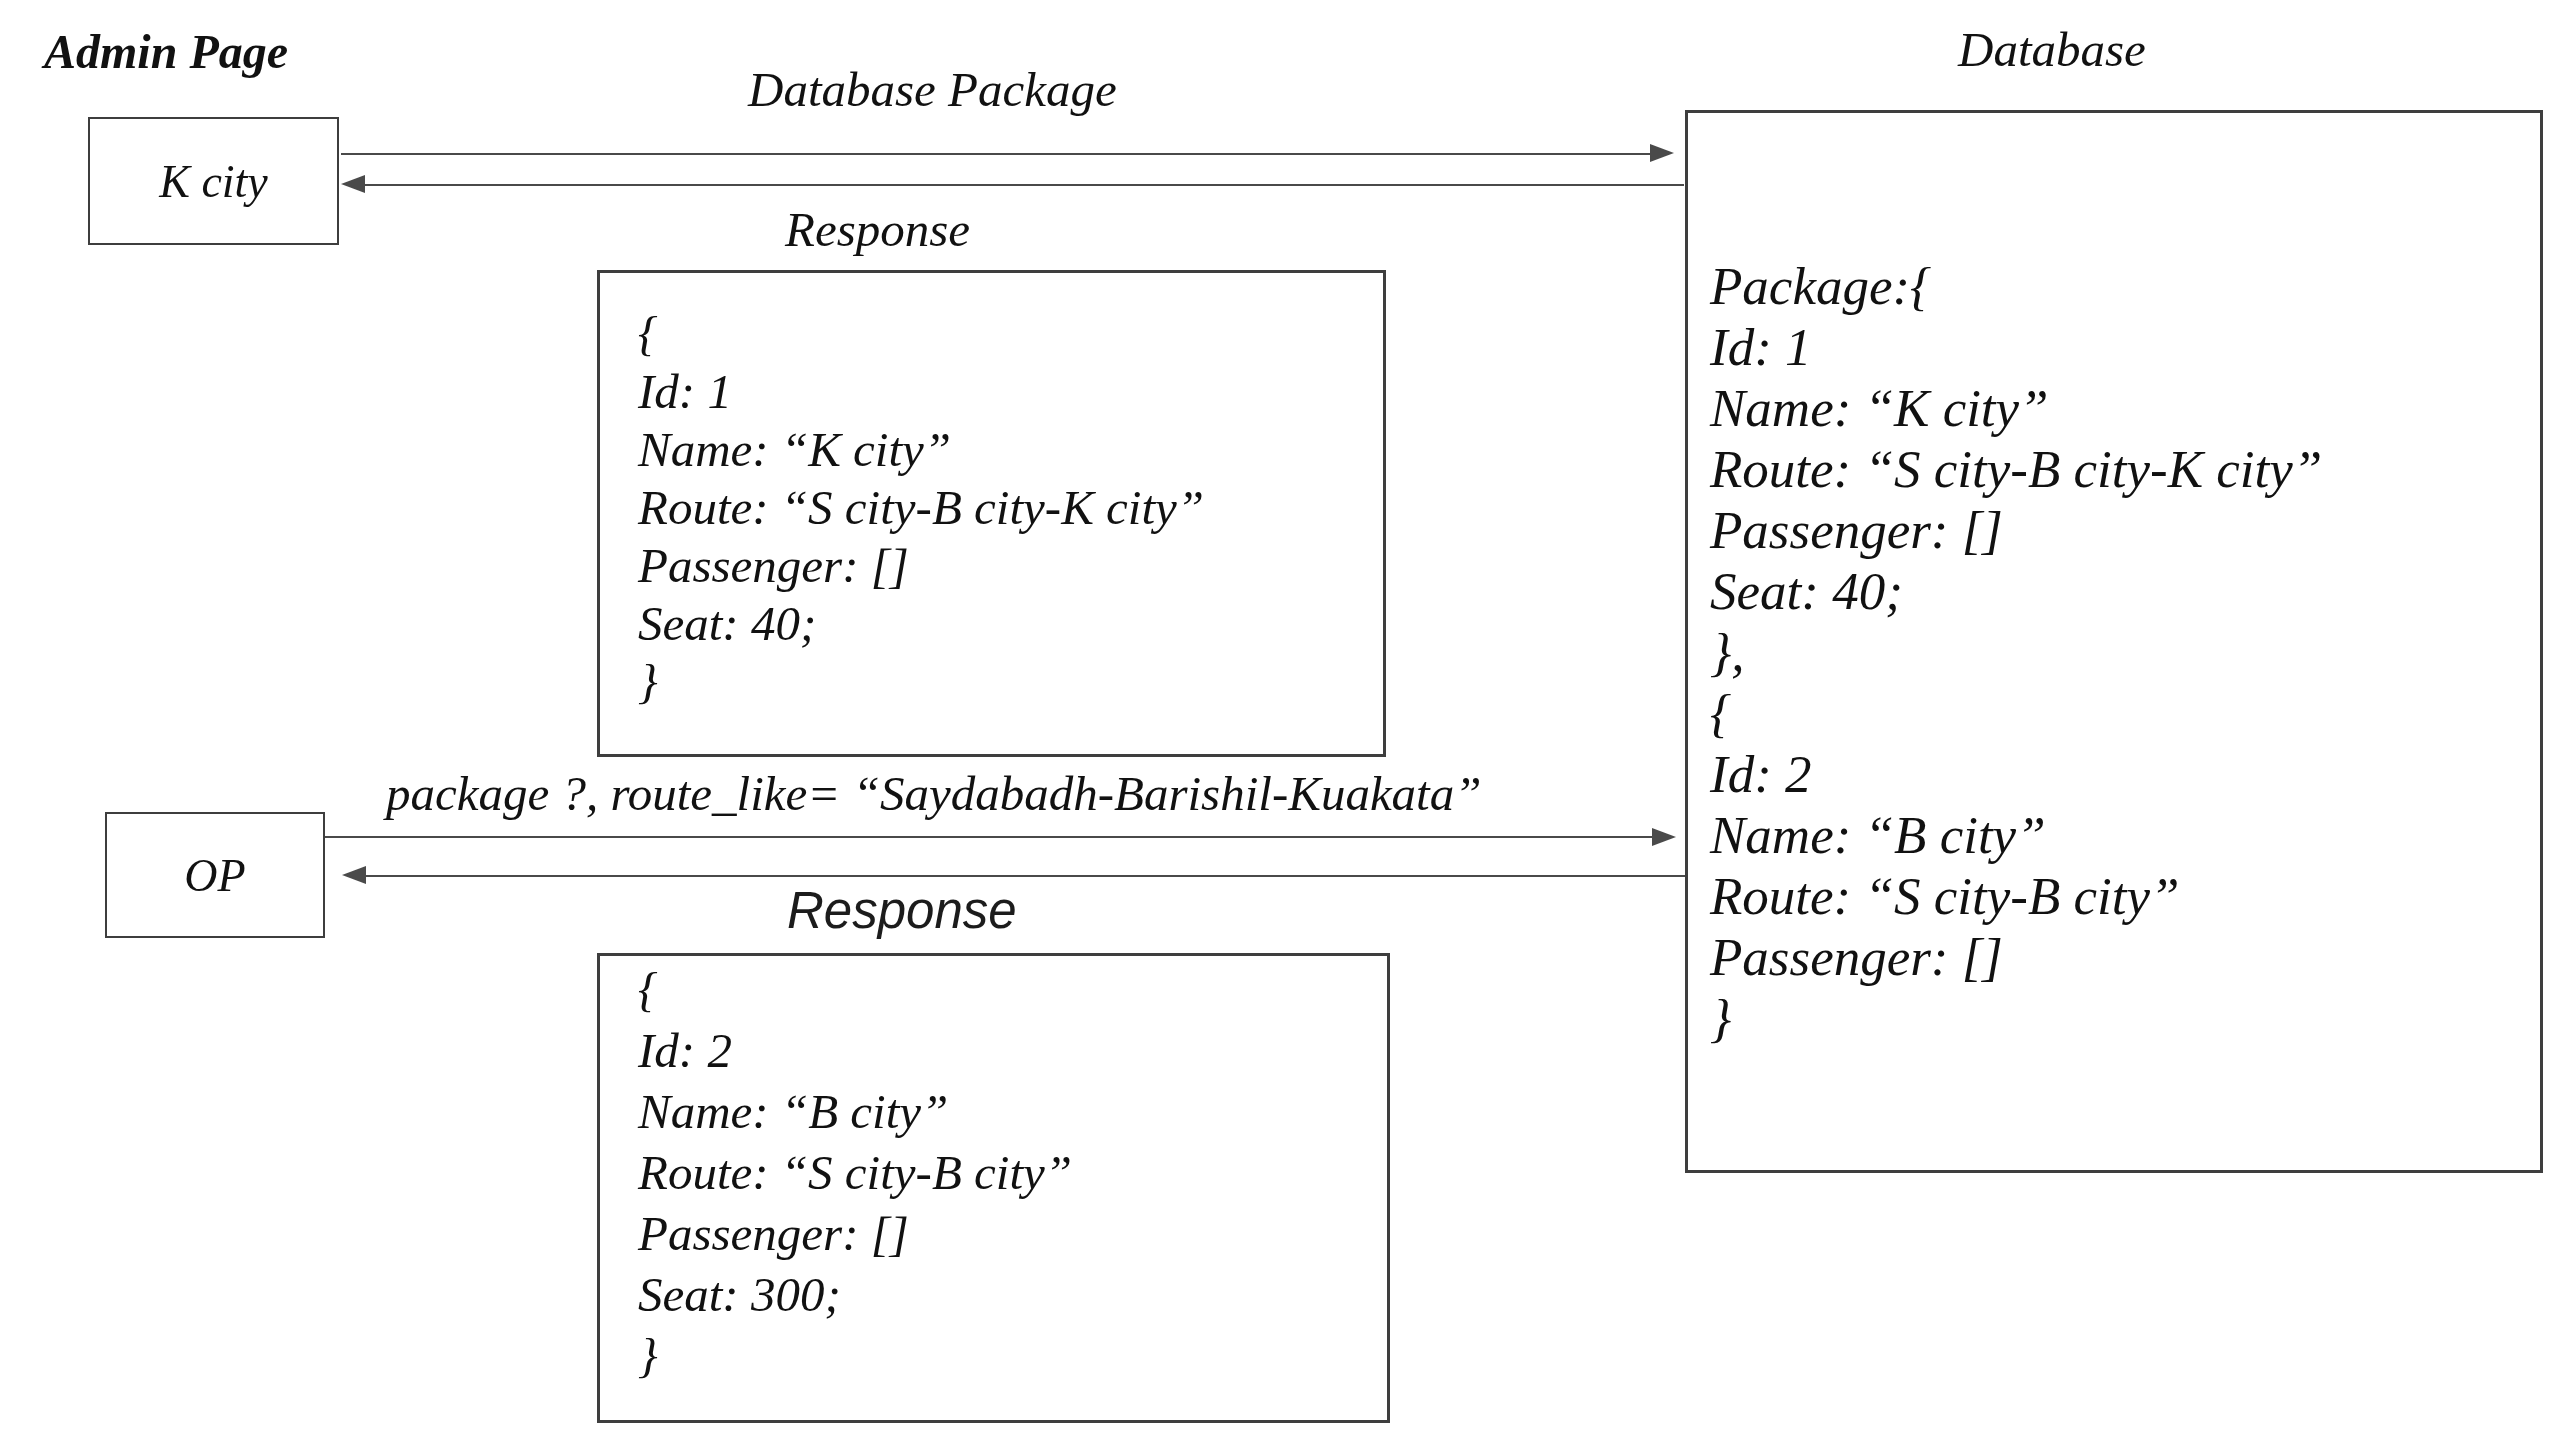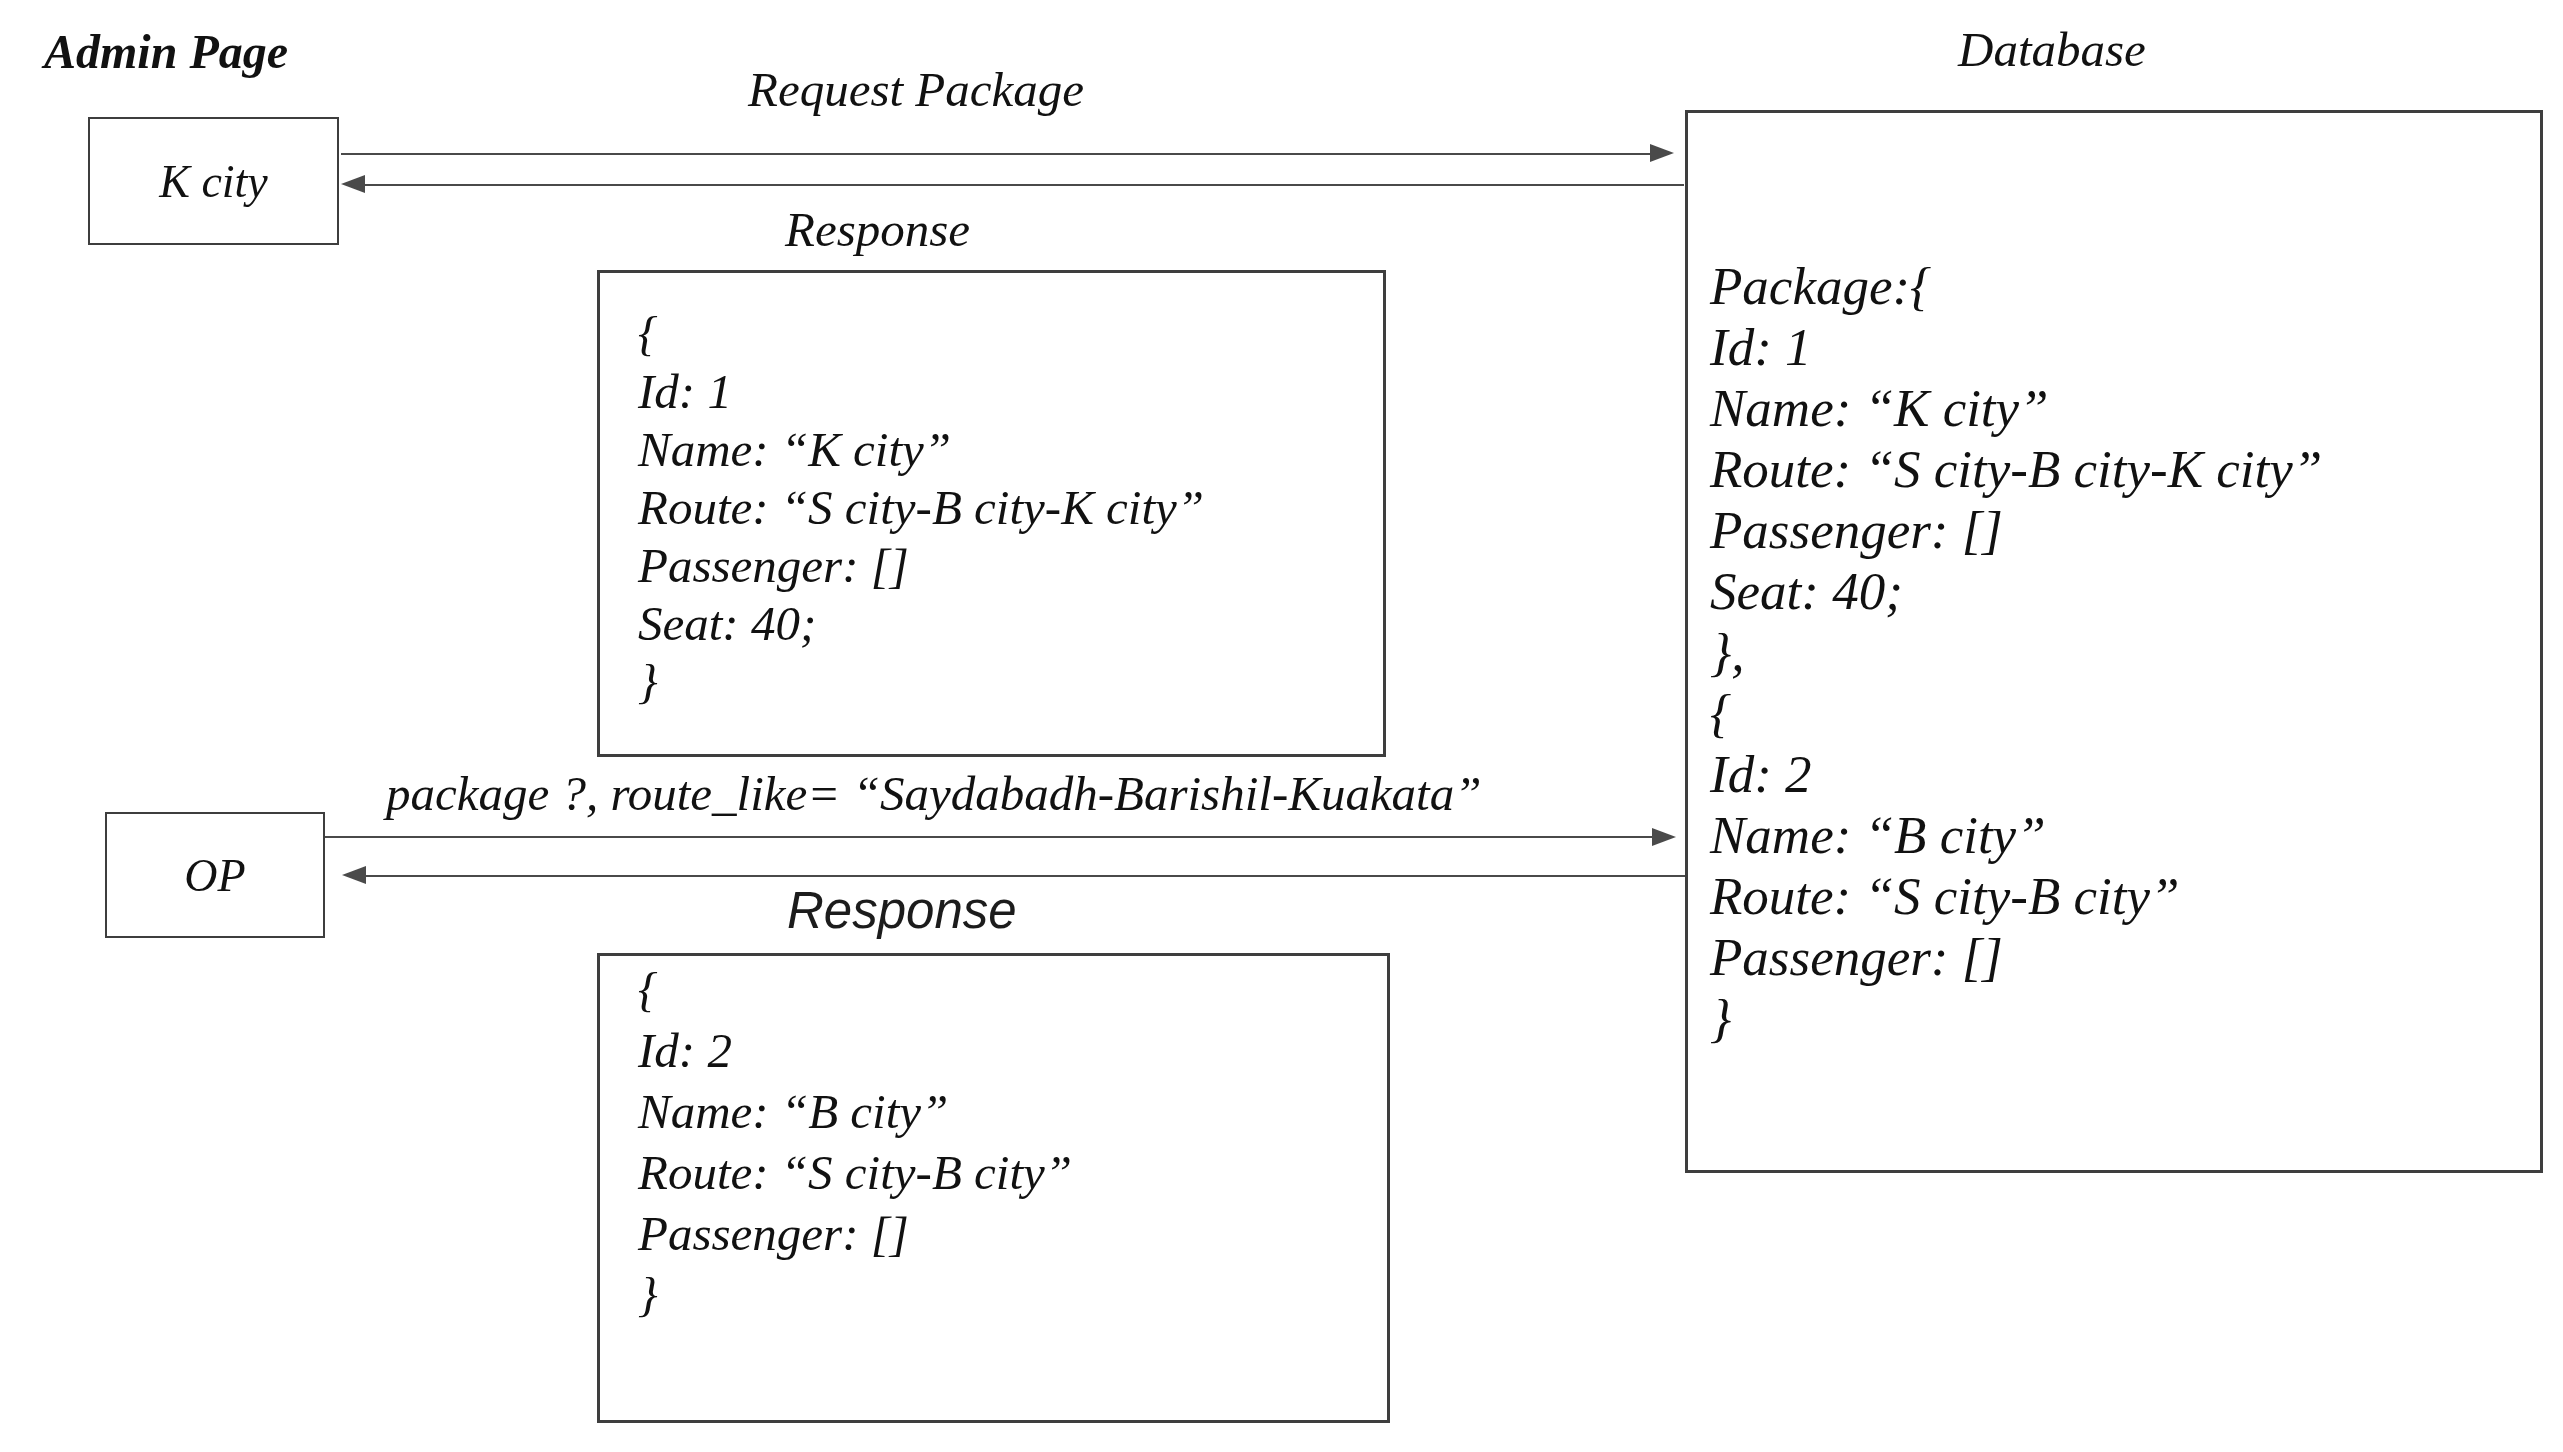--- a/index.html
+++ b/index.html
@@ -78,21 +78,21 @@
     <div class="line">Seat: 40;</div>
     <div class="line">},</div>
     <div class="line">{</div>
     <div class="line">Id: 2</div>
     <div class="line">Name: “B city”</div>
     <div class="line">Route: “S city-B city”</div>
     <div class="line">Passenger: []</div>
     <div class="line">}</div>
   </div>
 
-  <div class="label msg" style="left:748px; top:61px;">Request Package</div>
+  <div class="label msg" style="left:748px; top:61px;">Database Package</div>
 
   <div class="hline" style="left:341px; top:153px; width:1311px;"></div>
   <div class="head right" style="left:1650px; top:144px;"></div>
 
   <div class="head left" style="left:341px; top:175px;"></div>
   <div class="hline" style="left:363px; top:184px; width:1321px;"></div>
 
   <div class="label msg" style="left:785px; top:201px;">Response</div>
 
   <div class="panel json1" style="left:597px; top:270px; width:789px; height:487px;">
@@ -114,17 +114,18 @@
   <div class="hline" style="left:365px; top:875px; width:1320px;"></div>
 
   <div class="label sans" style="left:787px; top:881px;">Response</div>
 
   <div class="panel json2" style="left:597px; top:953px; width:793px; height:470px;">
     <div class="line">{</div>
     <div class="line">Id: 2</div>
     <div class="line">Name: “B city”</div>
     <div class="line">Route: “S city-B city”</div>
     <div class="line">Passenger: []</div>
+    <div class="line">Seat: 300;</div>
     <div class="line">}</div>
   </div>
 
 </div>
 
 
 </body></html>

